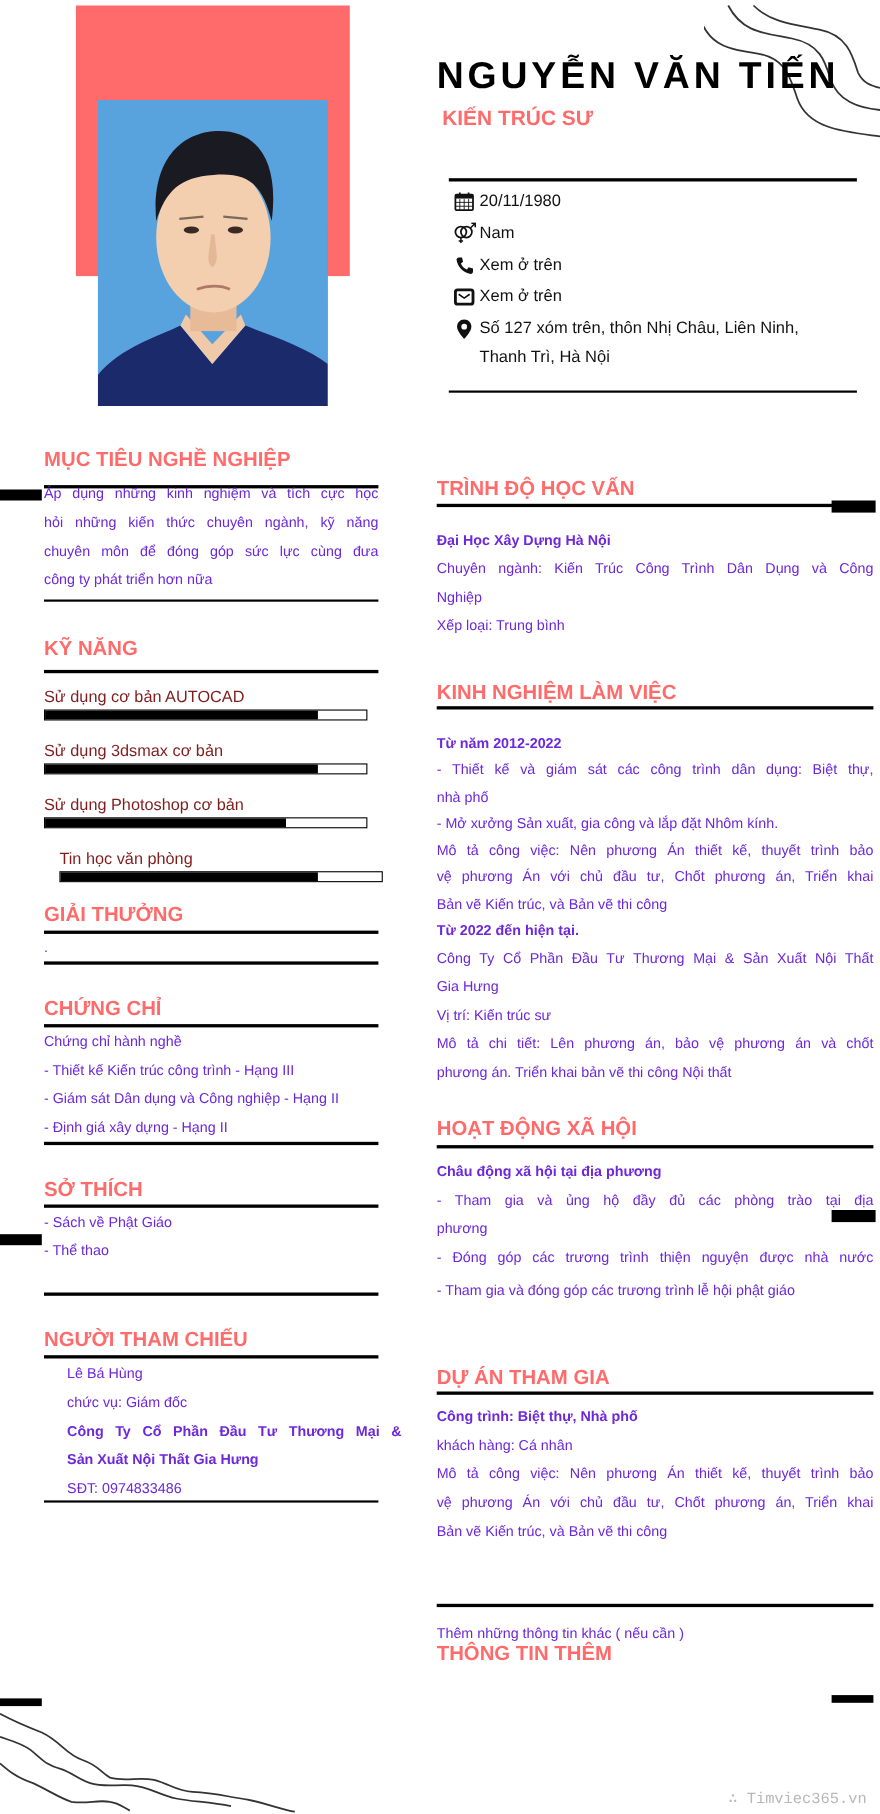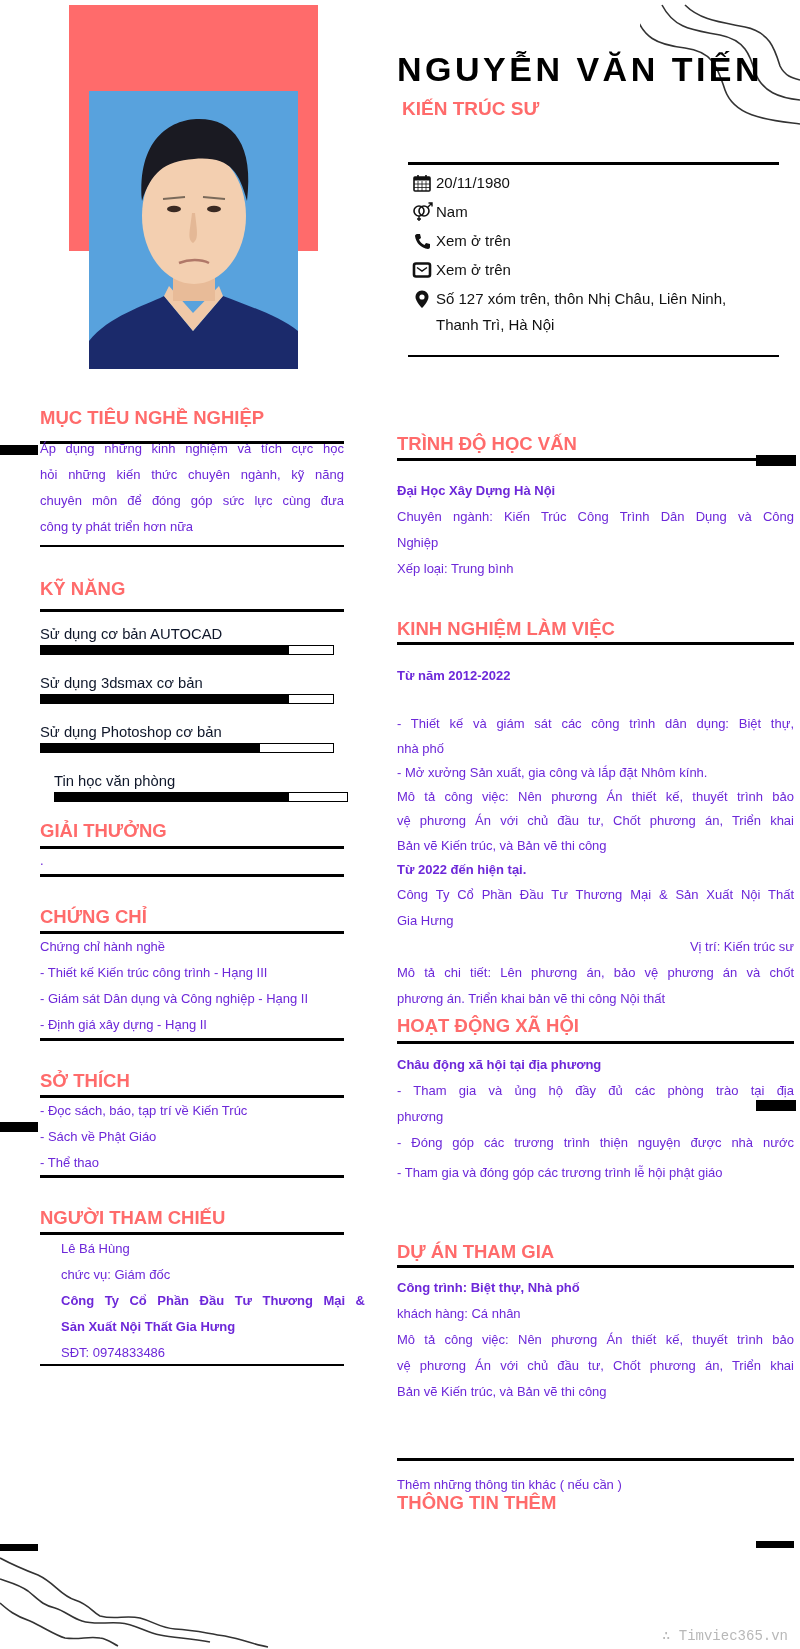--- a/index.html
+++ b/index.html
@@ -34,21 +34,21 @@
   .rule-thin { height: 2px; background: #000; }
 
   .col-left { left: 40px; width: 304px; }
   .col-right { left: 397px; width: 397px; }
 
   .txt { font-size: 13px; line-height: 26px; color: #6d28d9; }
   .just { text-align: justify; }
   .bold { font-weight: bold; }
 
   
-  .skill-label { font-size: 14.8px; color: #0f172a; }
+  .skill-label { font-size: 14.8px; color: #7f1d1d; }
   .skill-bar { width: 294px; height: 10px; border: 1px solid #000; background: #fff; position: relative; }
   .skill-fill { position: absolute; left: 0; top: 0; bottom: 0; background: #000; }
 
   
   .dash { background: #000; }
 
   .watermark { right: 12px; top: 1627px; font-family: "Liberation Mono", monospace; font-size: 14px; color: #b8b8b8; }
 </style>
 </head>
 <body>
@@ -198,21 +198,20 @@
   <div>- Thiết kế Kiến trúc công trình - Hạng III</div>
   <div>- Giám sát Dân dụng và Công nghiệp - Hạng II</div>
   <div>- Định giá xây dựng - Hạng II</div>
 </div>
 <div class="abs rule col-left" style="top:1038px;"></div>
 
 <div class="abs sec-title" style="left:40px; top:1070px;">SỞ THÍCH</div>
 <div class="abs rule col-left" style="top:1095px;"></div>
 <div class="abs dash" style="left:0; top:1122px; width:38px; height:10px;"></div>
 <div class="abs col-left txt" style="top:1098px;">
-  <div>- Đọc sách, báo, tạp trí về Kiến Trúc</div>
   <div>- Sách về Phật Giáo</div>
   <div>- Thể thao</div>
 </div>
 <div class="abs rule col-left" style="top:1175px;"></div>
 
 <div class="abs sec-title" style="left:40px; top:1207px;">NGƯỜI THAM CHIẾU</div>
 <div class="abs rule col-left" style="top:1232px;"></div>
 <div class="abs col-left txt" style="top:1236px;margin-left:21px;">
   <div>Lê Bá Hùng</div>
   <div>chức vụ: Giám đốc</div>
@@ -229,30 +228,30 @@
   <div class="bold">Đại Học Xây Dựng Hà Nội</div>
   <div class="just" style="text-align-last:justify;">Chuyên ngành: Kiến Trúc Công Trình Dân Dụng và Công</div>
   <div>Nghiệp</div>
   <div>Xếp loại: Trung bình</div>
 </div>
 
 <div class="abs sec-title" style="left:397px; top:618px;">KINH NGHIỆM LÀM VIỆC</div>
 <div class="abs rule col-right" style="top:642px;"></div>
 <div class="abs col-right txt" style="top:664px; line-height:24.3px;">
   <div class="bold">Từ năm 2012-2022</div>
-  <div class="just" style="text-align-last:justify;margin-top:24px;">- Thiết kế và giám sát các công trình dân dụng: Biệt thự,</div>
+  <div class="just" style="text-align-last:justify;">- Thiết kế và giám sát các công trình dân dụng: Biệt thự,</div>
   <div>nhà phố</div>
   <div>- Mở xưởng Sản xuất, gia công và lắp đặt Nhôm kính.</div>
   <div class="just" style="text-align-last:justify;">Mô tả công việc: Nên phương Án thiết kế, thuyết trình bảo</div>
   <div class="just" style="text-align-last:justify;">vệ phương Án với chủ đầu tư, Chốt phương án, Triển khai</div>
   <div>Bản vẽ Kiến trúc, và Bản vẽ thi công</div>
   <div class="bold">Từ 2022 đến hiện tại.</div>
   <div class="just" style="text-align-last:justify; line-height:26px;">Công Ty Cổ Phần Đầu Tư Thương Mại &amp; Sản Xuất Nội Thất</div>
   <div style="line-height:26px;">Gia Hưng</div>
-  <div style="line-height:26px;text-align:right;">Vị trí: Kiến trúc sư</div>
+  <div style="line-height:26px;">Vị trí: Kiến trúc sư</div>
   <div class="just" style="text-align-last:justify; line-height:26px;">Mô tả chi tiết: Lên phương án, bảo vệ phương án và chốt</div>
   <div style="line-height:26px;">phương án. Triển khai bản vẽ thi công Nội thất</div>
 </div>
 
 <div class="abs sec-title" style="left:397px; top:1015px;">HOẠT ĐỘNG XÃ HỘI</div>
 <div class="abs rule col-right" style="top:1041px;"></div>
 <div class="abs dash" style="left:756px; top:1100px; width:40px; height:11px;"></div>
 <div class="abs col-right txt" style="top:1052px;">
   <div class="bold">Châu động xã hội tại địa phương</div>
   <div class="just" style="text-align-last:justify;">- Tham gia và ủng hộ đầy đủ các phòng trào tại địa</div>

